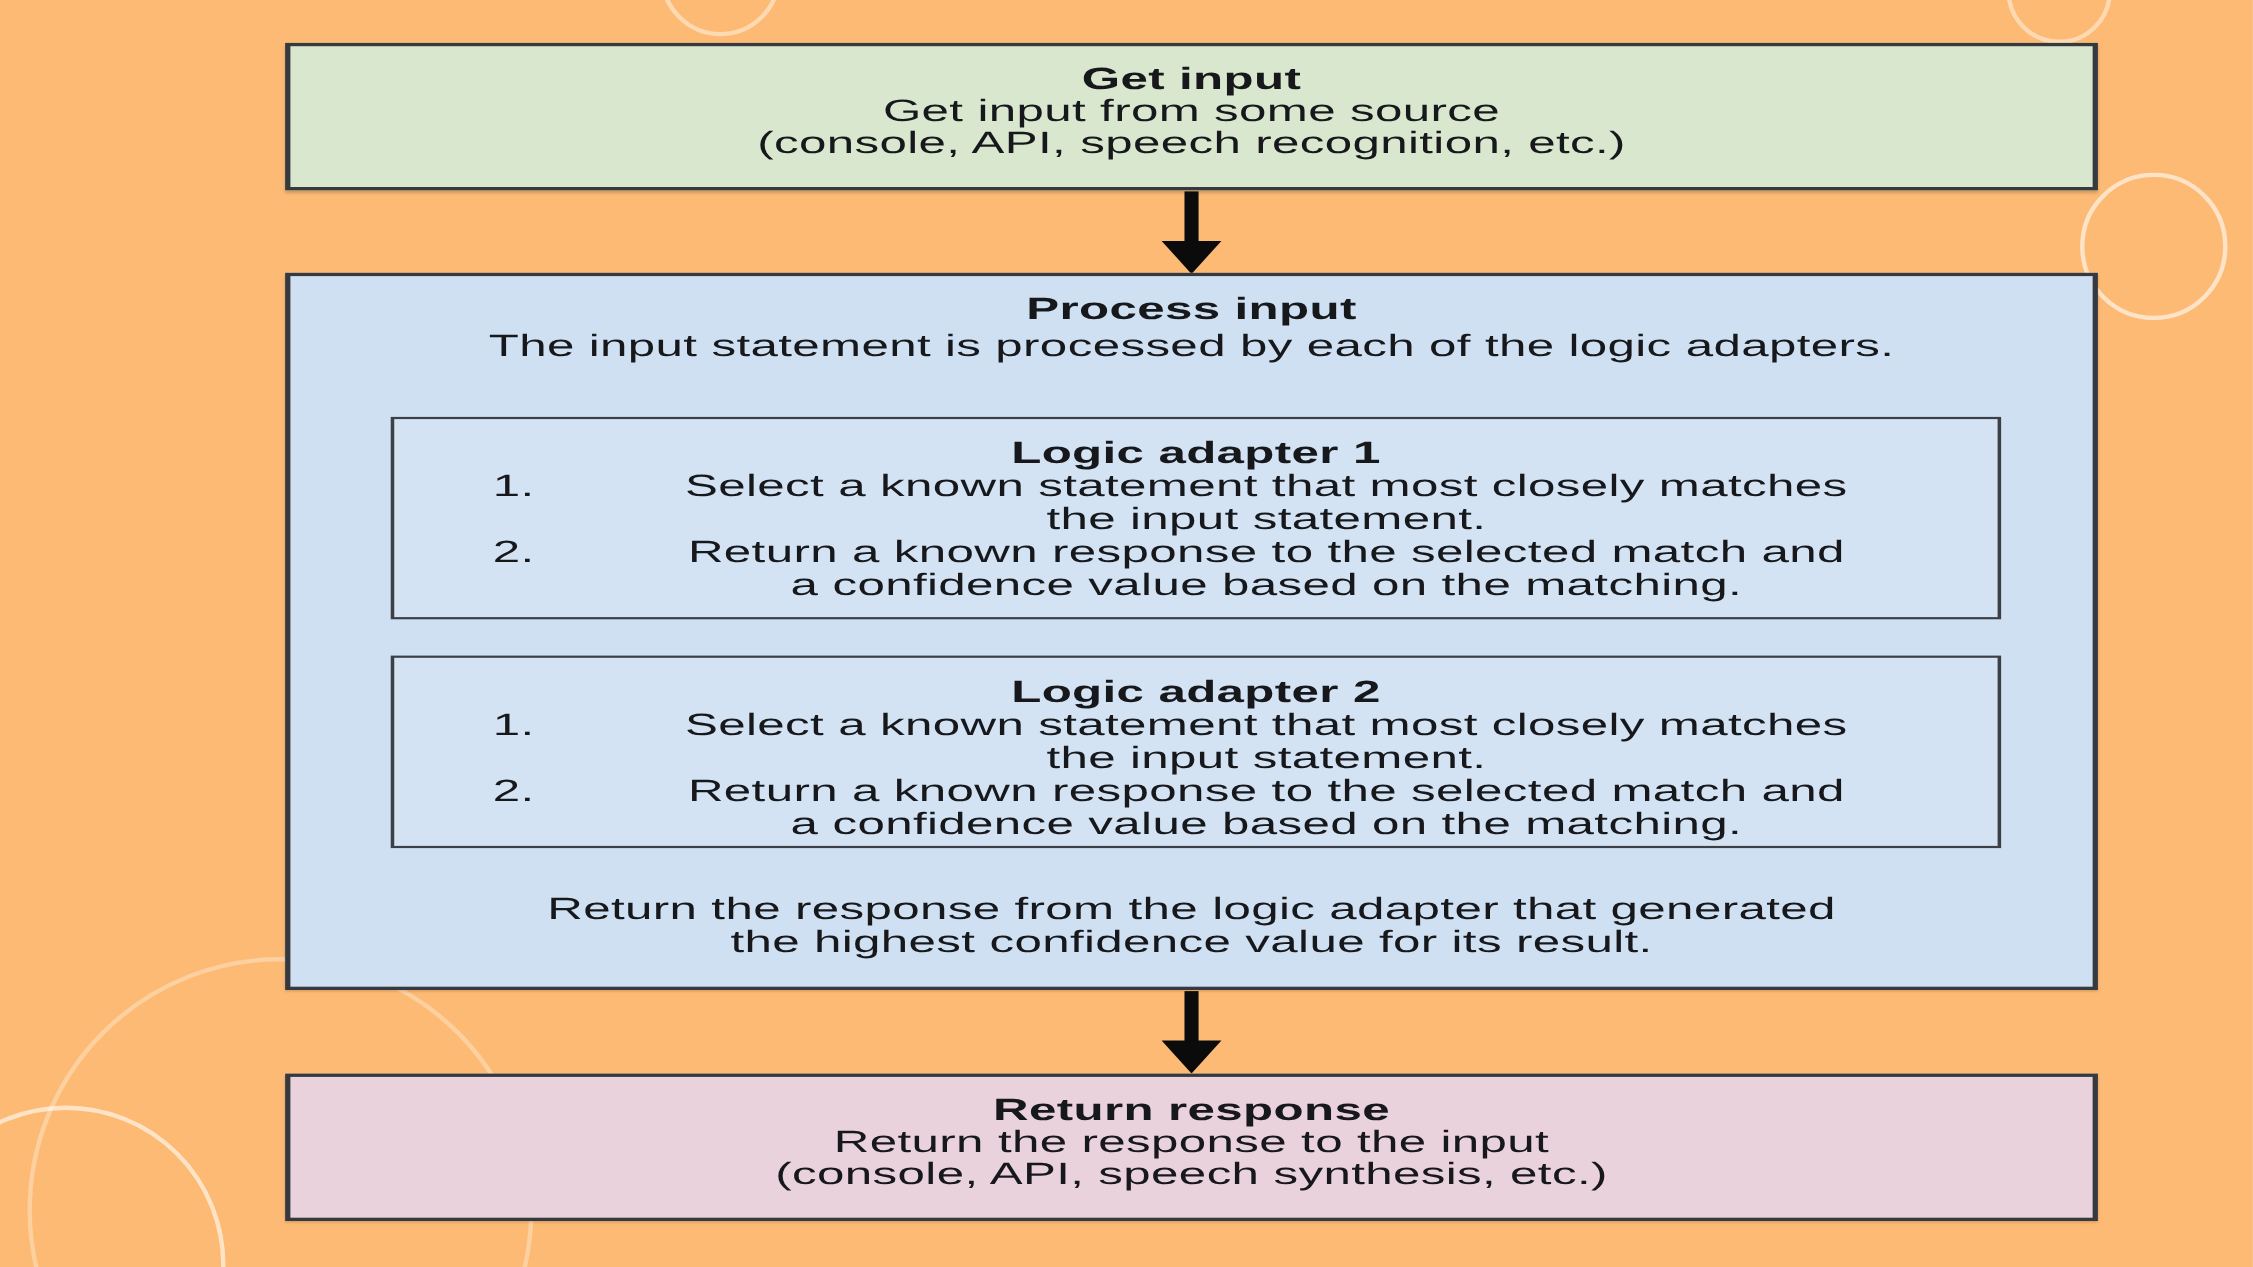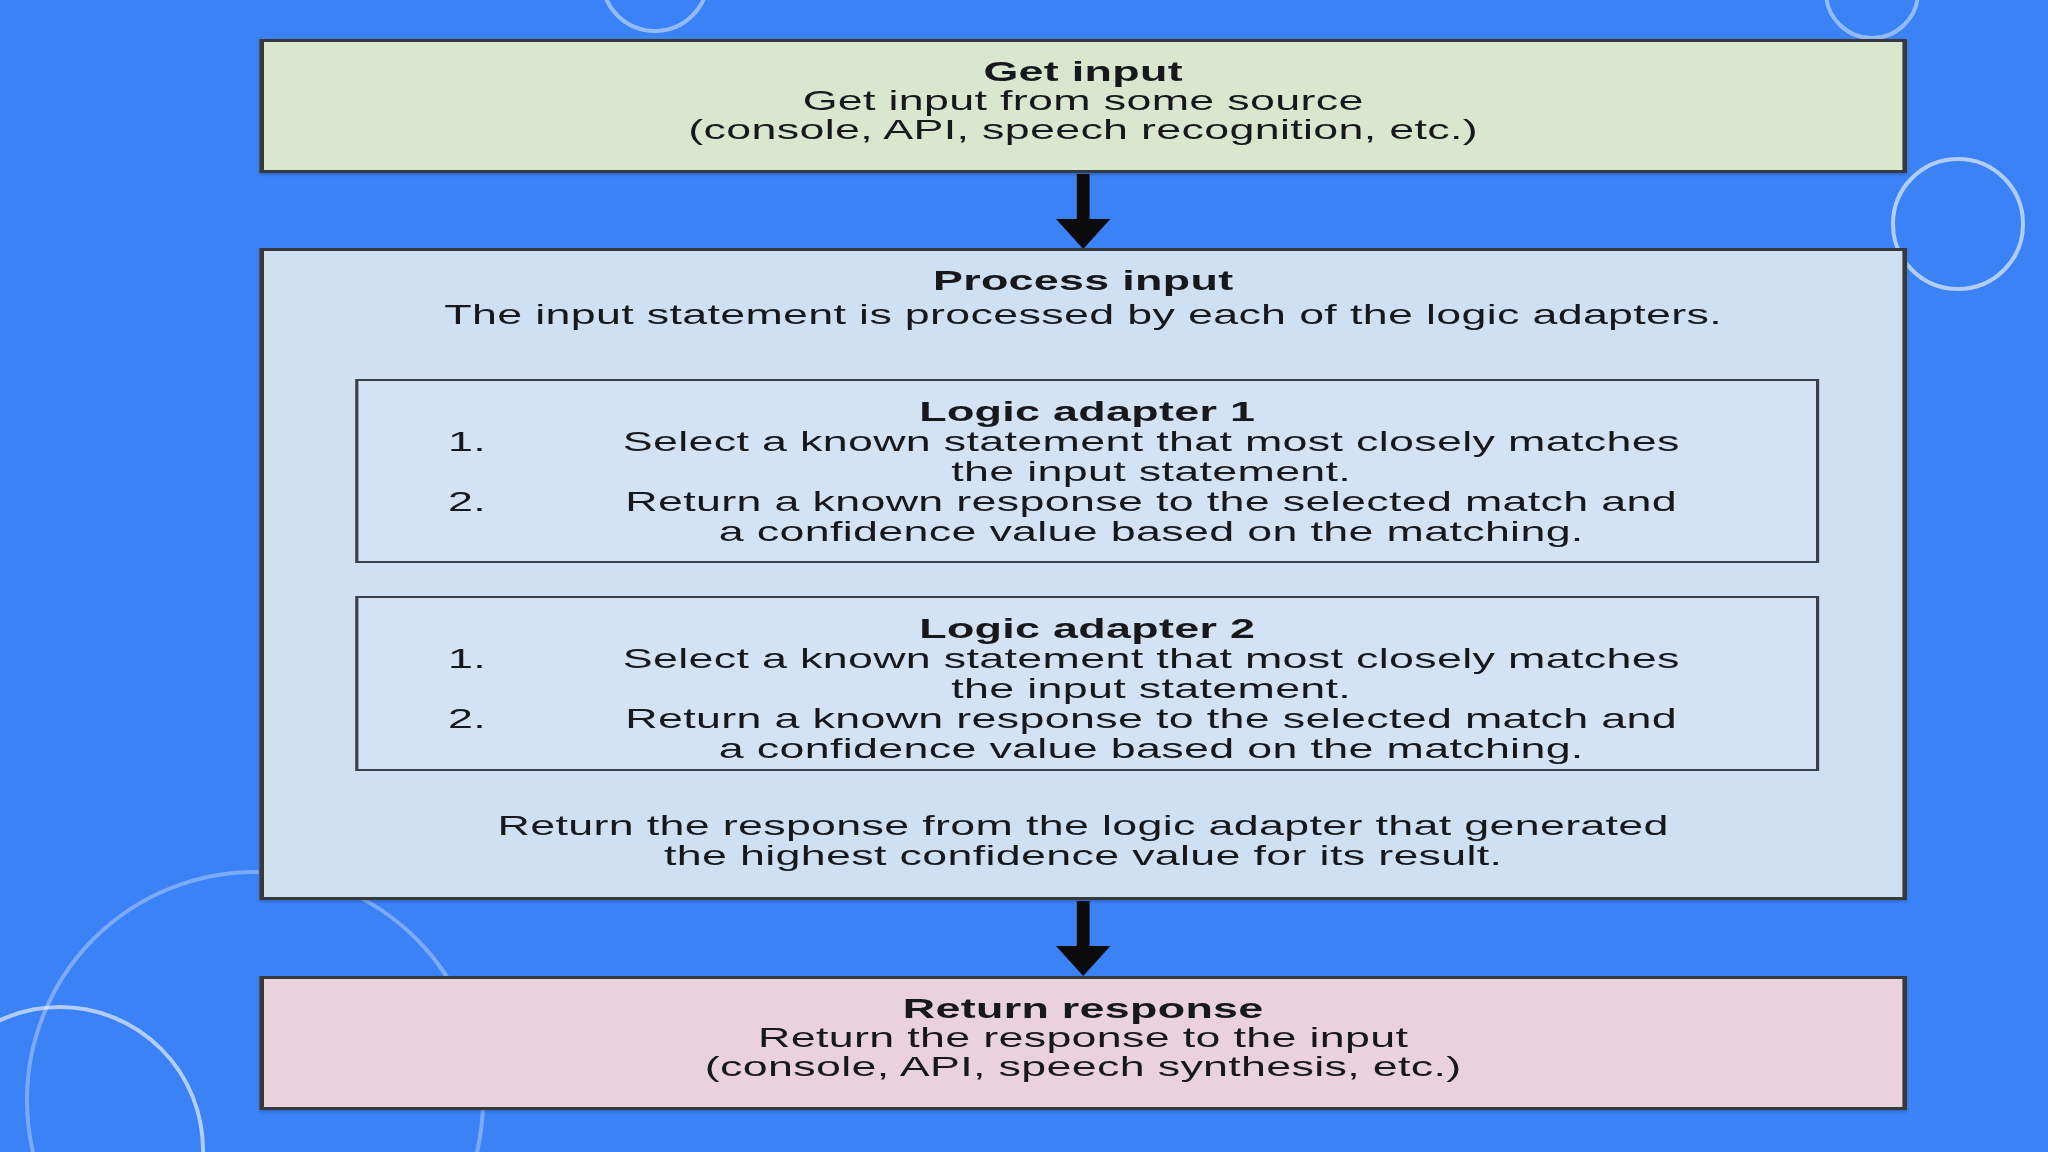--- a/index.html
+++ b/index.html
@@ -1,17 +1,17 @@
 <!DOCTYPE html>
 <html><head>
 <meta charset="utf-8">
 <style>
   html,body{margin:0;padding:0;}
   body{width:2048px;height:1152px;overflow:hidden;background:#eae9e7;}
-  .canvas{position:relative;width:2048px;height:1152px;overflow:hidden;background:#3b82f6;text-decoration:underline;}
+  .canvas{position:relative;width:2048px;height:1152px;overflow:hidden;background:#fdba74;text-decoration:underline;}
 
   
   .bg-circle{position:absolute;border-radius:50%;border:4px solid rgba(255,255,255,0.6);box-sizing:border-box;}
   .bgc1{left:1891px;top:157px;width:134px;height:134px;}
   .bgc2{left:-85px;top:1005px;width:290px;height:290px;}
   .bgc3{left:25px;top:870px;width:460px;height:460px;border-color:rgba(255,255,255,0.32);}
   .bgc4{left:1824px;top:-56px;width:96px;height:96px;border-color:rgba(255,255,255,0.45);}
   .bgc5{left:600px;top:-77px;width:110px;height:110px;border-color:rgba(255,255,255,0.45);}
 
   

